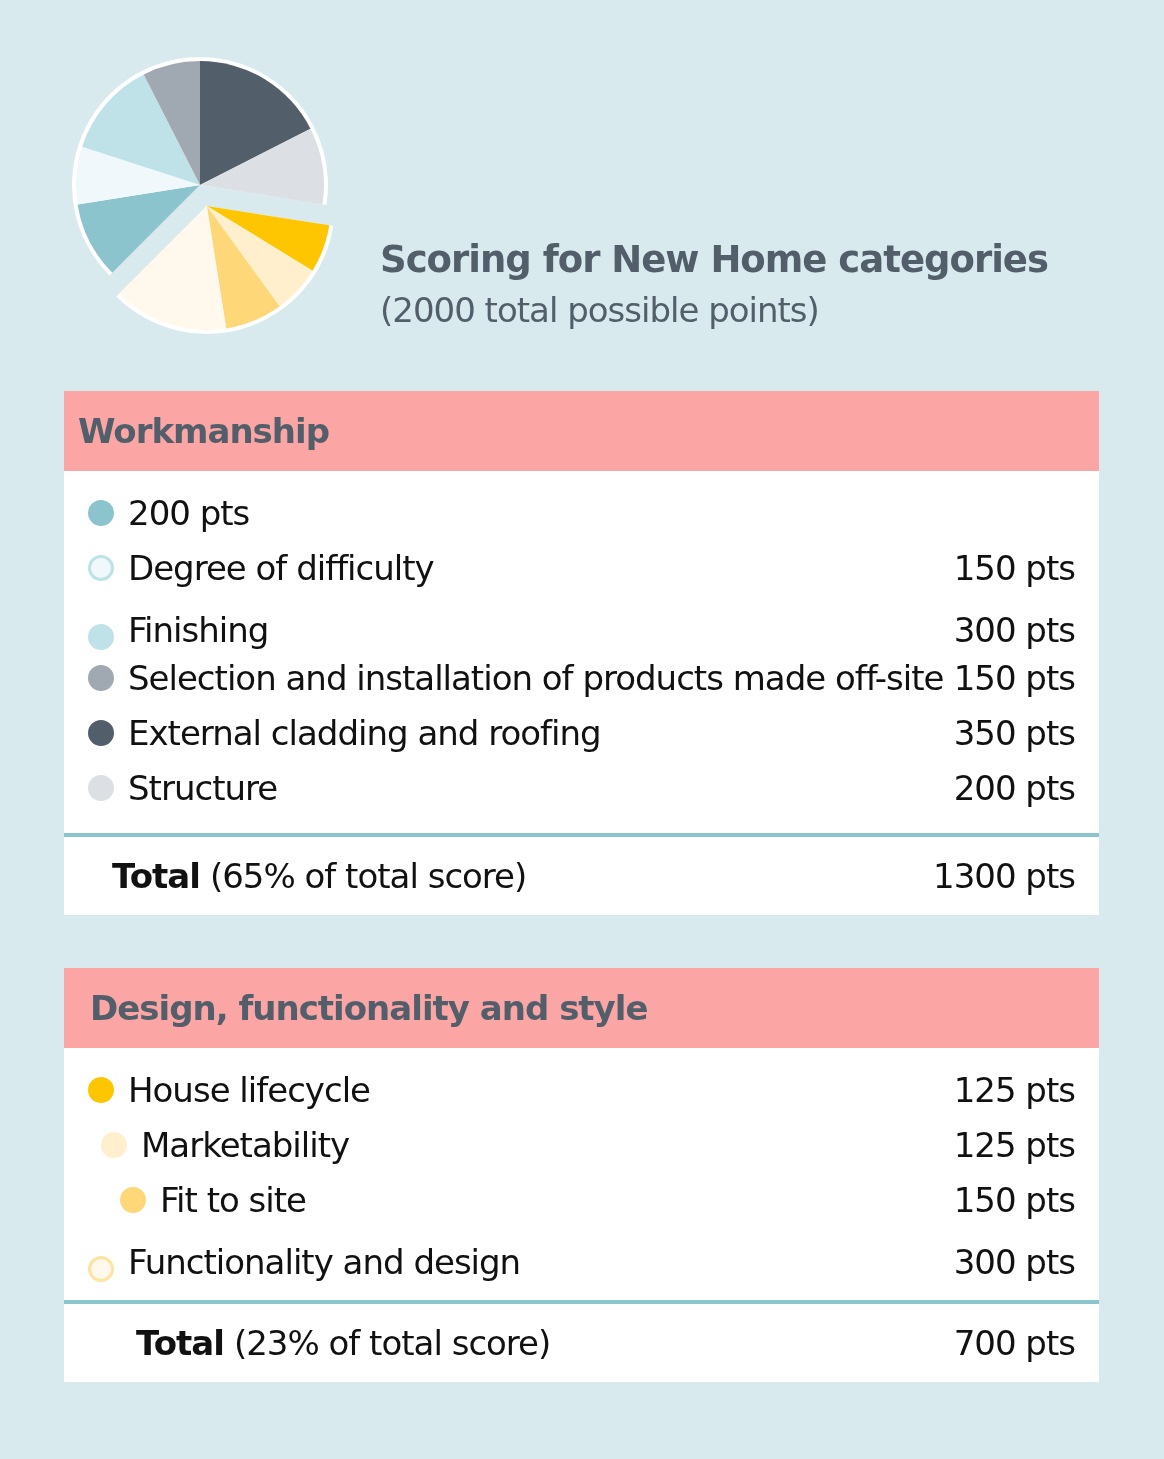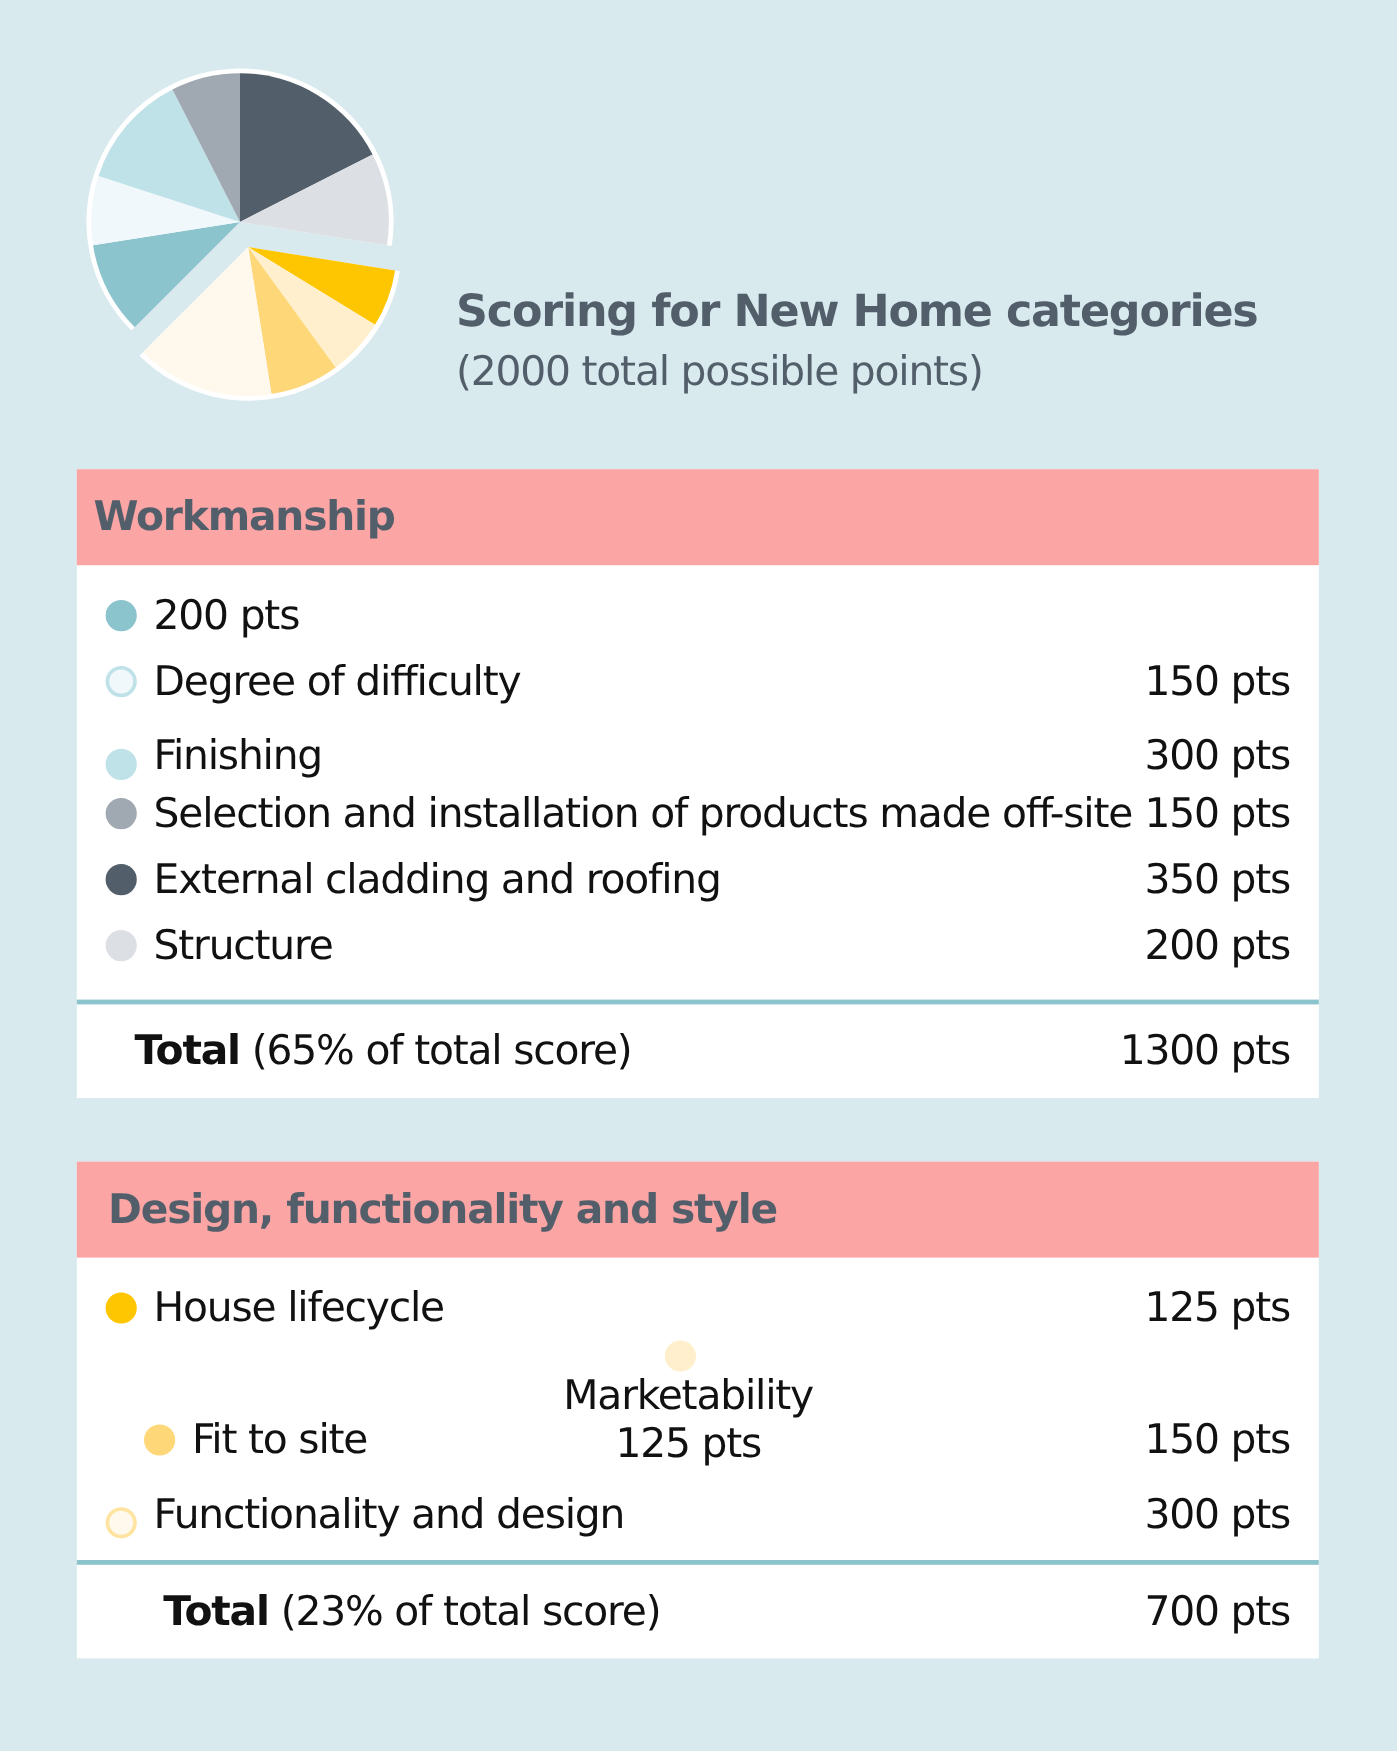--- a/index.html
+++ b/index.html
@@ -80,21 +80,21 @@
 </div>
 
 <div class="card" style="top:968px">
 <div class="hd" style="padding-left:26px">Design, functionality and style</div>
 <div class="items" id="d-items">
         <div class="row" style="padding-left: 24px;">
           <span class="dot" style="background:#fec600;border:3px solid #fec600"></span>
           <span class="lbl">House lifecycle</span>
           <span class="pts">125 pts</span>
         </div>
-        <div class="row" style="padding-left: 8px; flex-direction: column;">
+        <div class="row" style="padding-left: 37px;">
           <span class="dot" style="background:#ffefcc;border:3px solid #ffefcc"></span>
           <span class="lbl">Marketability</span>
           <span class="pts">125 pts</span>
         </div>
         <div class="row" style="padding-left: 24px; margin-left: 32px;">
           <span class="dot" style="background:#fed778;border:3px solid #fed778"></span>
           <span class="lbl">Fit to site</span>
           <span class="pts">150 pts</span>
         </div>
         <div class="row" style="padding-left: 24px; align-items: flex-end;">

